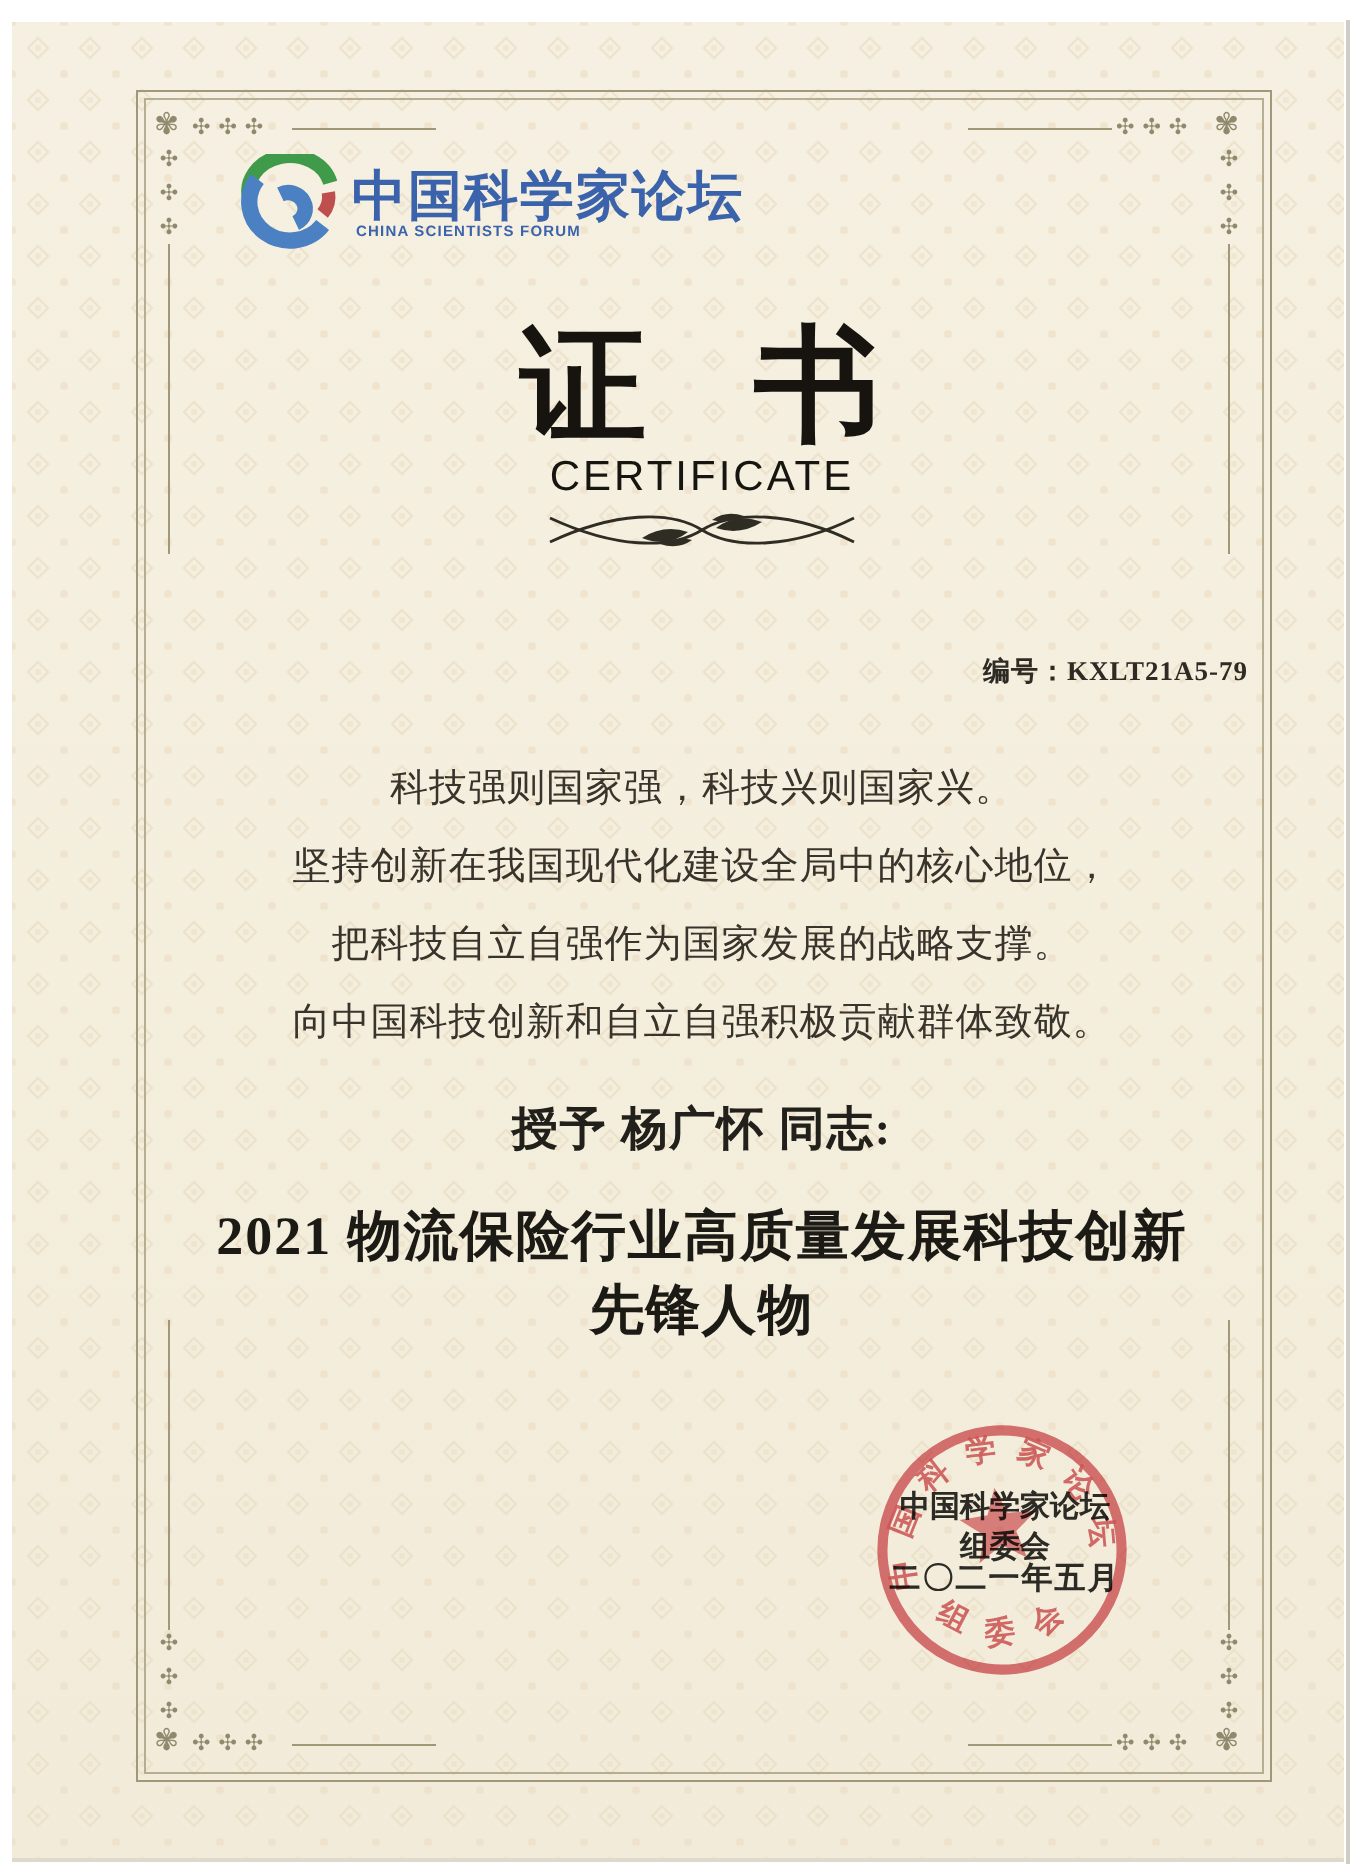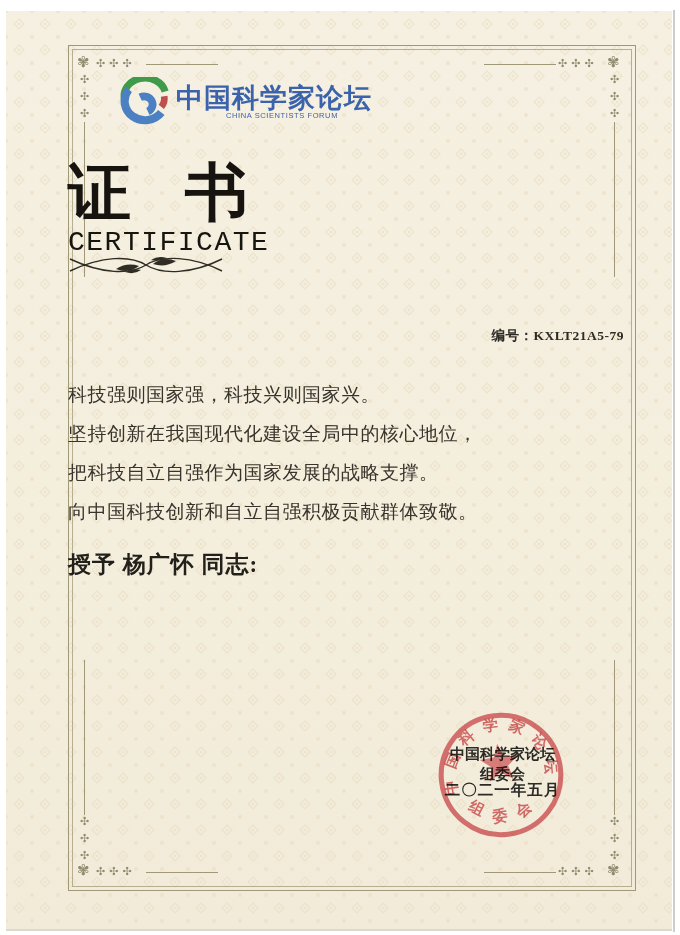--- a/index.html
+++ b/index.html
@@ -19,27 +19,27 @@
   .chain-h{font-size:11px;letter-spacing:4px;white-space:nowrap;}
   .chain-v{font-size:11px;letter-spacing:4px;writing-mode:vertical-rl;text-orientation:upright;}
   .rule{position:absolute;background:#a19878;}
   .rule-h{height:1px;width:72px;}
   .rule-v{width:1px;height:155px;}
 
   
   .logo-icon{position:absolute;left:118px;top:77px;}
   .logo-zh{position:absolute;left:176px;top:80px;font-family:"Liberation Sans","DejaVu Sans",sans-serif;
            font-weight:bold;font-size:27px;color:#3b63ac;letter-spacing:1px;white-space:nowrap;}
-  .logo-en{position:absolute;left:178px;top:111px;width:160px;text-align:right;
-           font-family:"Liberation Sans","DejaVu Sans",sans-serif;font-weight:normal;
+  .logo-en{position:absolute;left:178px;top:111px;width:160px;text-align:left;
+           font-family:"Liberation Sans","DejaVu Sans",sans-serif;font-weight:bold;
            font-size:7.5px;color:#3b63ac;letter-spacing:.6px;white-space:nowrap;}
 
-  .centered{position:absolute;left:68px;width:566px;text-align:left;}
+  .centered{position:absolute;left:68px;width:566px;text-align:center;}
   .title-zh{top:150px;font-size:63px;font-weight:bold;color:#171410;word-spacing:34px;letter-spacing:2px;}
-  .title-en{top:227px;font-family:Liberation Mono, monospace;font-size:28px;
+  .title-en{top:227px;font-family:Liberation Sans, sans-serif;font-size:21px;
             letter-spacing:1.5px;color:#17150f;}
   .flourish-wrap{top:252px;}
   .serial{position:absolute;left:68px;top:327px;width:524px;text-align:right;font-size:13.5px;
           font-weight:bold;color:#2e2a24;letter-spacing:.5px;padding-left:32px;}
   .body-lines{top:375px;font-size:19px;color:#38332b;line-height:39px;letter-spacing:.5px;}
   .recipient{top:549px;font-size:23px;font-weight:600;color:#22201a;letter-spacing:1px;}
   .award{top:600px;font-size:27px;font-weight:bold;color:#1c1a15;line-height:37px;letter-spacing:1px;}
 
   
   .seal-text{position:absolute;left:425px;top:747px;width:155px;text-align:center;
@@ -131,20 +131,24 @@
 
   <div class="centered recipient">授予 杨广怀 同志:</div>
 
   <div class="centered body-lines">
     <div>科技强则国家强，科技兴则国家兴。</div>
     <div>坚持创新在我国现代化建设全局中的核心地位，</div>
     <div>把科技自立自强作为国家发展的战略支撑。</div>
     <div>向中国科技创新和自立自强积极贡献群体致敬。</div>
   </div>
 
+  <div class="centered award">
+    <div>2021 物流保险行业高质量发展科技创新</div>
+    <div>先锋人物</div>
+  </div>
 
   <div class="seal-text">
     <div class="seal-org1">中国科学家论坛</div>
     <div class="seal-org2">组委会</div>
     <div class="seal-date">二〇二一年五月</div>
   </div>
 
   <svg class="seal-svg" width="154" height="154" viewBox="0 0 152 152">
     <defs>
       <path id="sealTopArc" d="M32.5,87.6 A45,45 0 1 1 119.5,87.6" fill="none"></path>

